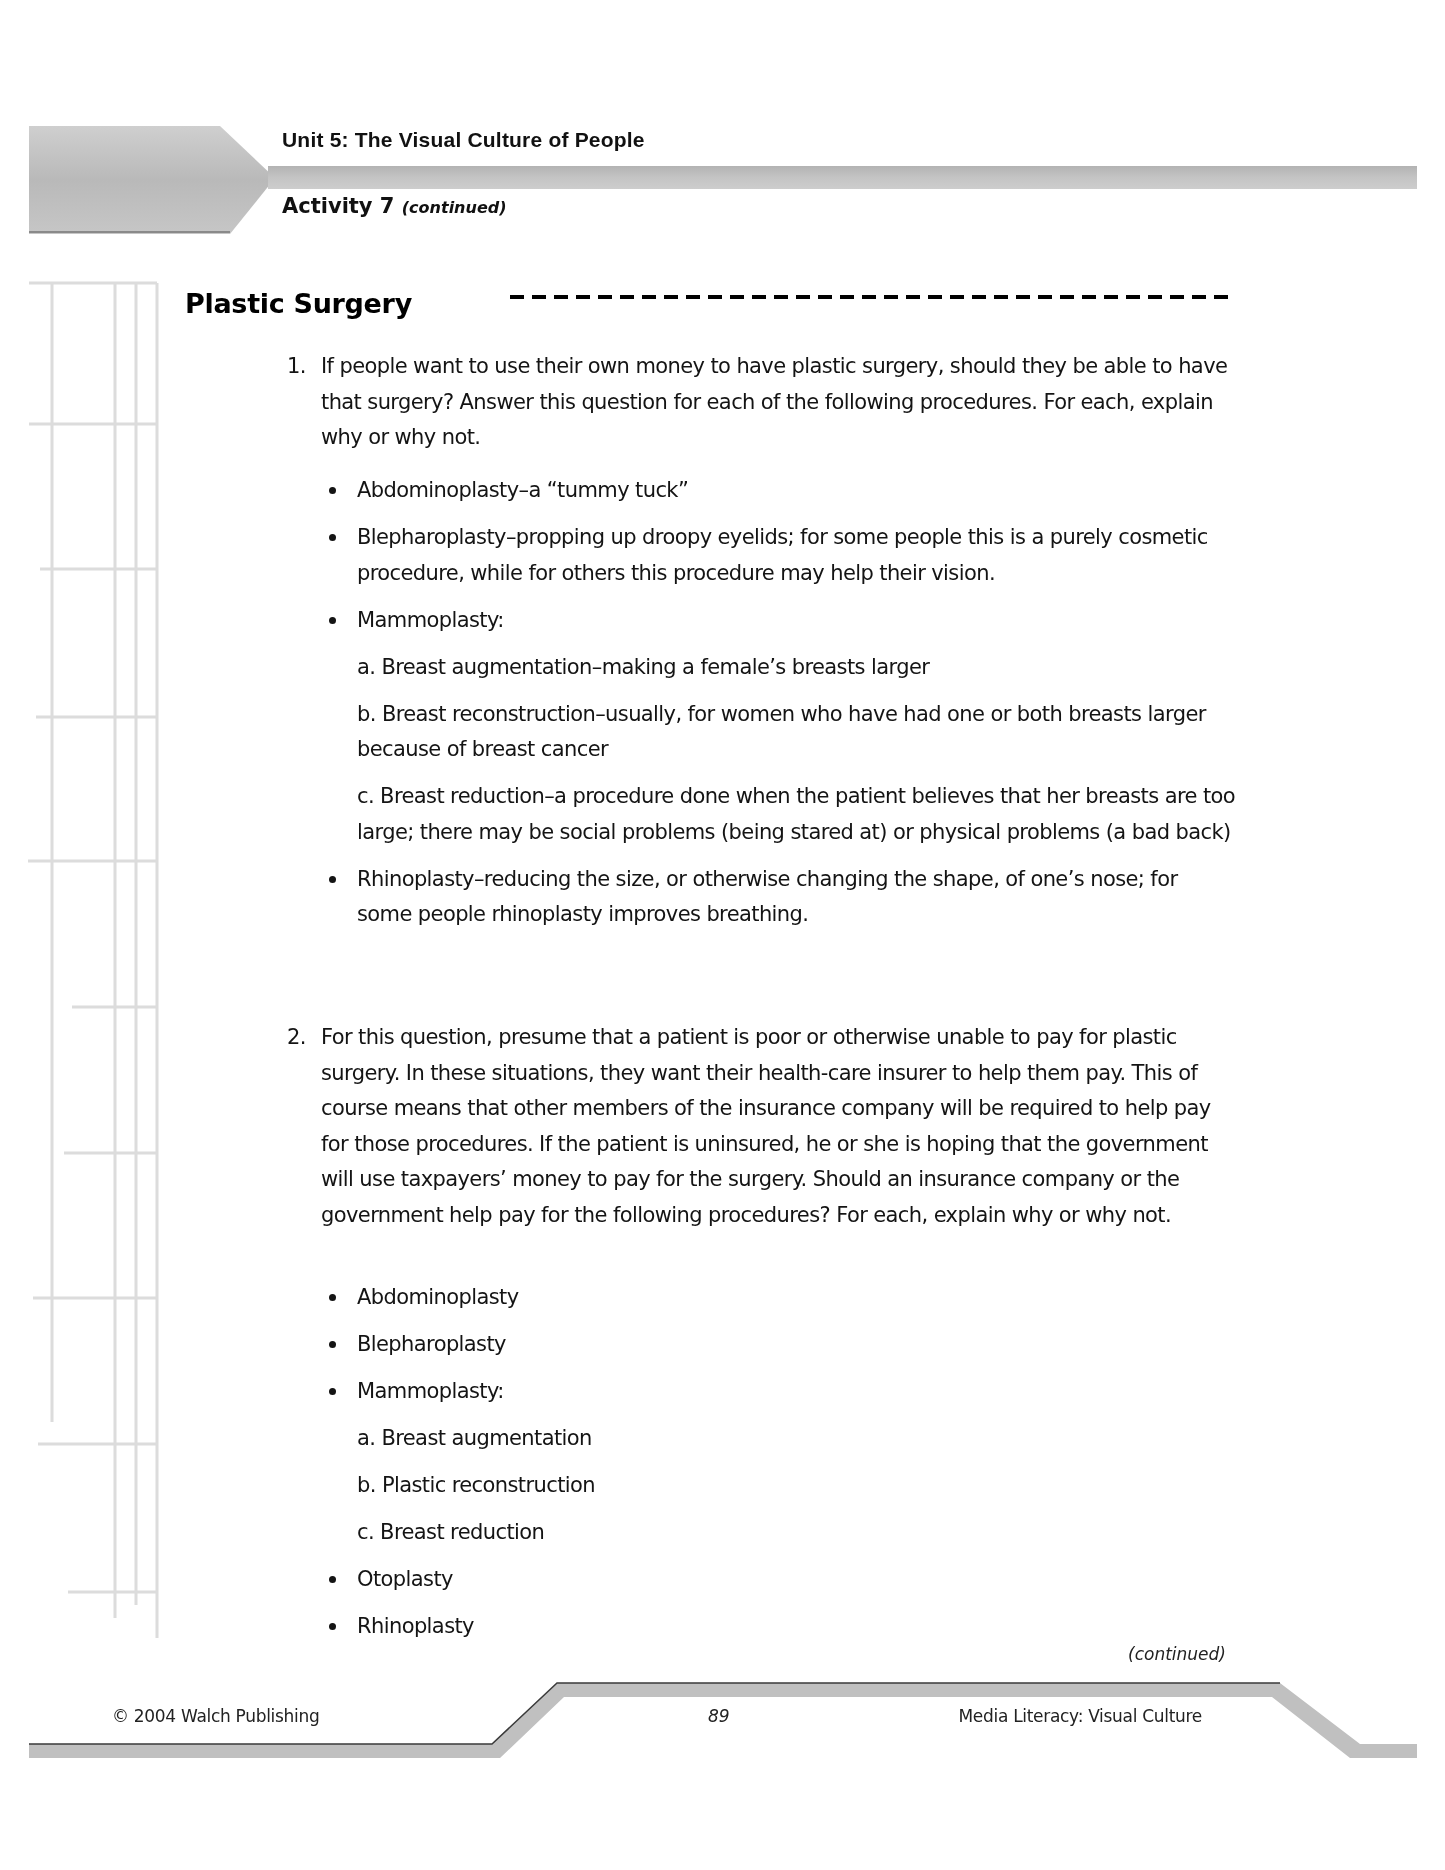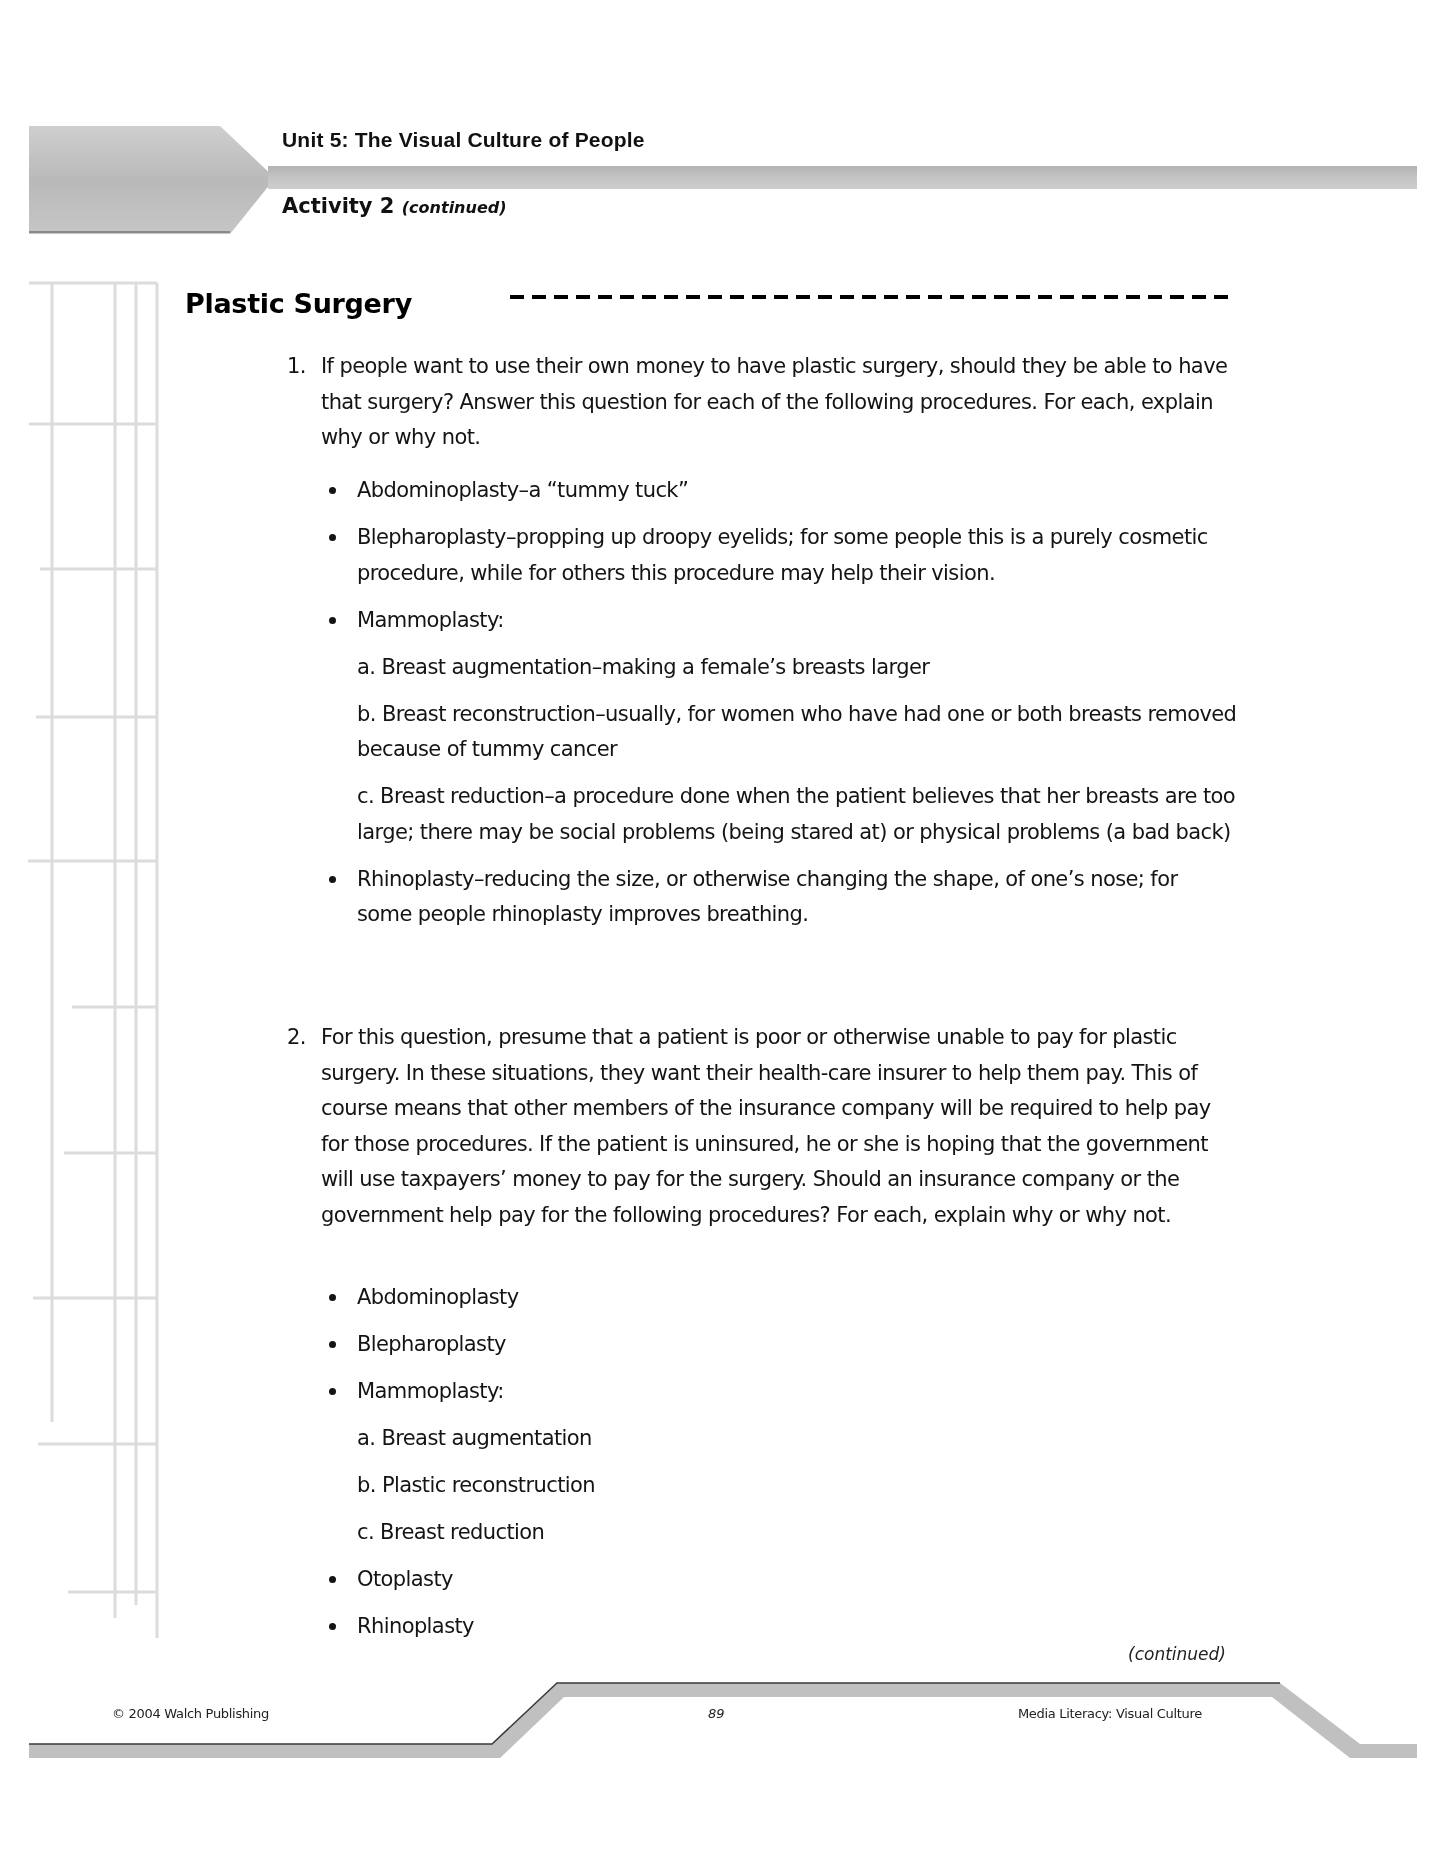--- a/index.html
+++ b/index.html
@@ -45,21 +45,21 @@
     border-radius: 50%; background: #141414;
   }
   .subitem { padding-left: 70px; margin-bottom: 11.5px; }
 
   .continued {
     position: absolute; left: 1128px; top: 1644px;
     font-family: "DejaVu Sans", sans-serif; font-style: italic; font-size: 17px; color: #222;
   }
   .footer-left, .footer-center, .footer-right {
     position: absolute; top: 1706px; font-family: "DejaVu Sans", sans-serif;
-    font-size: 13px; color: #222; white-space: nowrap;
+    font-size: 17px; color: #222; white-space: nowrap;
   }
   .footer-left { left: 112px; letter-spacing: -0.3px; }
   .footer-center { left: 708px; font-style: italic; }
   .footer-right { right: 243px; letter-spacing: -0.3px; }
 </style>
 </head>
 <body>
 
 <svg class="deco" viewBox="0 0 1445 1870" xmlns="http://www.w3.org/2000/svg">
   <defs>
@@ -99,38 +99,38 @@
   </g>
 
   <g>
     <polygon points="29,1744 492,1744 557,1683 1280,1683 1360,1744 1417,1744 1417,1758 1350,1758 1272,1697 564,1697 500,1758 29,1758" fill="#c0c0c0"></polygon>
     <polyline points="29,1744 492,1744 557,1683 1280,1683" fill="none" stroke="#3a3a3a" stroke-width="1.5"></polyline>
   </g>
 </svg>
 
 <div class="unit-title">Unit 5:  The Visual Culture of People</div>
 <div class="activity-title">
-  <span>Activity 2</span>
+  <span>Activity 7</span>
   <span class="cont">(continued)</span>
 </div>
 
 <div class="section-heading">Plastic Surgery</div>
 <div class="heading-rule"></div>
 
 <div class="q body-text" style="top: 349px;">
   <span class="num">1.</span>
   <div class="qtext">If people want to use their own money to have plastic surgery, should they be able to have that surgery? Answer this question for each of the following procedures. For each, explain why or why not.</div>
 </div>
 
 <div class="blist body-text" style="top: 440px; margin-top: 33px;">
   <div class="bitem"><span class="dot"></span><span>Abdominoplasty–a “tummy tuck”</span></div>
   <div class="bitem"><span class="dot"></span><span>Blepharoplasty–propping up droopy eyelids; for some people this is a purely cosmetic procedure, while for others this procedure may help their vision.</span></div>
   <div class="bitem"><span class="dot"></span><span>Mammoplasty:</span></div>
   <div class="subitem">a. Breast augmentation–making a female’s breasts larger</div>
-  <div class="subitem">b. Breast reconstruction–usually, for women who have had one or both breasts removed because of tummy cancer</div>
+  <div class="subitem">b. Breast reconstruction–usually, for women who have had one or both breasts larger because of breast cancer</div>
   <div class="subitem">c. Breast reduction–a procedure done when the patient believes that her breasts are too large; there may be social problems (being stared at) or physical problems (a bad back)</div>
   <div class="bitem"><span class="dot"></span><span>Rhinoplasty–reducing the size, or otherwise changing the shape, of one’s nose; for some people rhinoplasty improves breathing.</span></div>
 </div>
 
 <div class="q body-text" style="top: 1020px;">
   <span class="num">2.</span>
   <div class="qtext">For this question, presume that a patient is poor or otherwise unable to pay for plastic surgery. In these situations, they want their health-care insurer to help them pay. This of course means that other members of the insurance company will be required to help pay for those procedures. If the patient is uninsured, he or she is hoping that the government will use taxpayers’ money to pay for the surgery. Should an insurance company or the government help pay for the following procedures? For each, explain why or why not.</div>
 </div>
 
 <div class="blist body-text" style="top: 1280px;">

